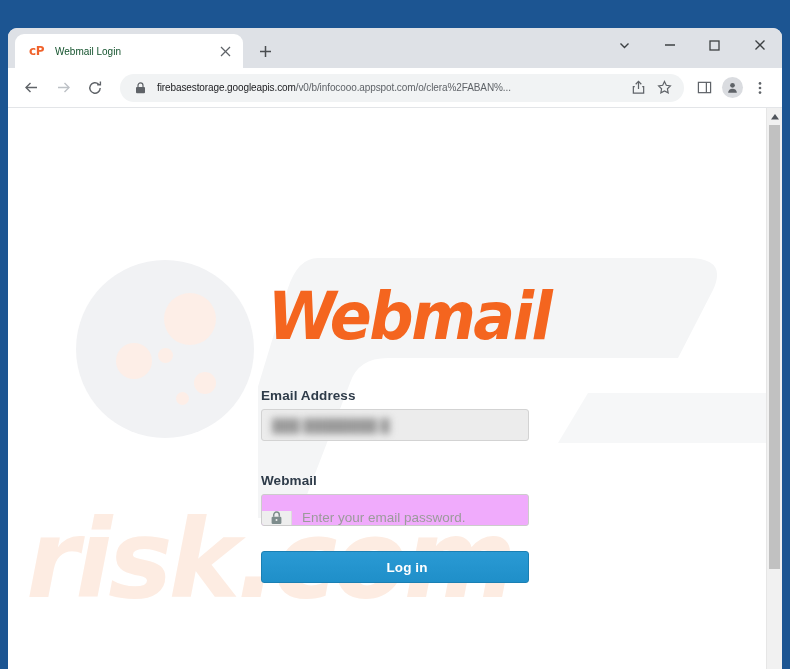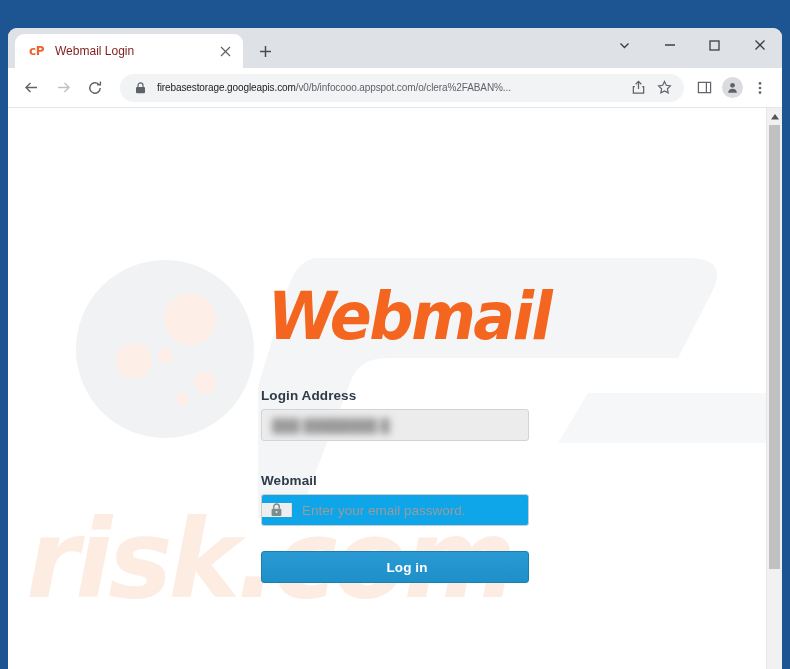--- a/index.html
+++ b/index.html
@@ -61,22 +61,22 @@
     justify-content: center;
     font-size: 12px;
     font-weight: bold;
     color: #f0622b;
     letter-spacing: -0.5px;
     font-family: "DejaVu Sans", sans-serif;
   }
 
   .tab-title {
     margin-left: 10px;
-    font-size: 12px;
-    color: #7f1d1d;
+    font-size: 10px;
+    color: #14532d;
     white-space: nowrap;
     overflow: hidden;
     flex: 1 1 auto;
   }
 
   .tab-close {
     width: 18px;
     height: 18px;
     display: flex;
     align-items: center;
@@ -352,25 +352,25 @@
     filter: blur(3.6px);
     white-space: nowrap;
     user-select: none;
   }
 
   .spacer-1 { height: 32px; }
 
   .pwd-row {
     height: 32px;
     width: 100%;
-    background: #0ea5e9;
+    background: #f0abfc;
     border: 1px solid #ccc;
     border-radius: 3px;
     display: flex;
-    align-items: center;
+    align-items: flex-end;
     overflow: hidden;
   }
 
   .pwd-addon {
     width: 30px;
     background: #eeeeee;
     border-right: 1px solid #dcdcdc;
     display: flex;
     align-items: center;
     justify-content: center;
@@ -582,21 +582,21 @@
       </div>
 
       <div class="content">
 
         <div class="brand">
           <span class="brand-text">Webmail</span>
         </div>
 
         <div class="form-wrap">
 
-          <div class="field-label">Login Address</div>
+          <div class="field-label">Email Address</div>
           <div class="email-input">
             <span class="email-blur">███ ████████ █</span>
           </div>
 
           <div class="spacer-1"></div>
 
           <div class="field-label">Webmail</div>
           <div class="pwd-row">
             <span class="pwd-addon">
               <svg width="13" height="14" viewBox="0 0 13 14" fill="currentColor">

